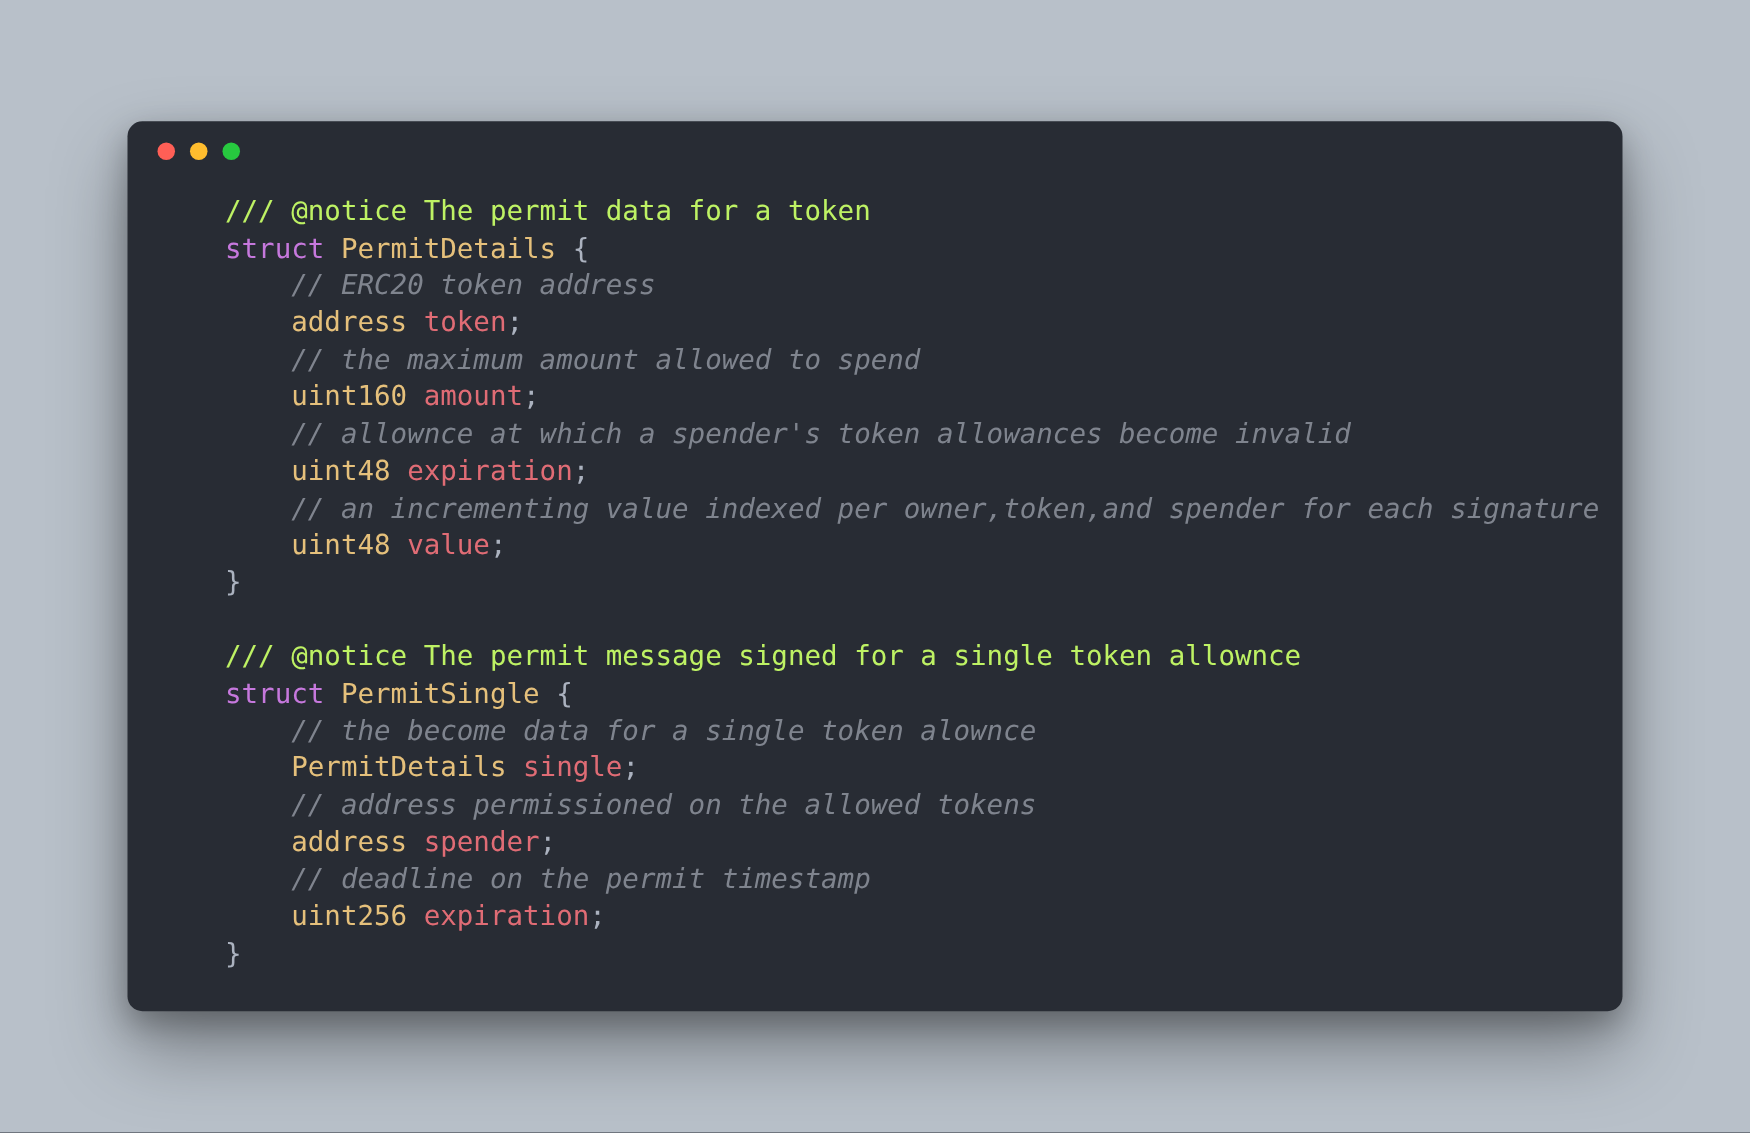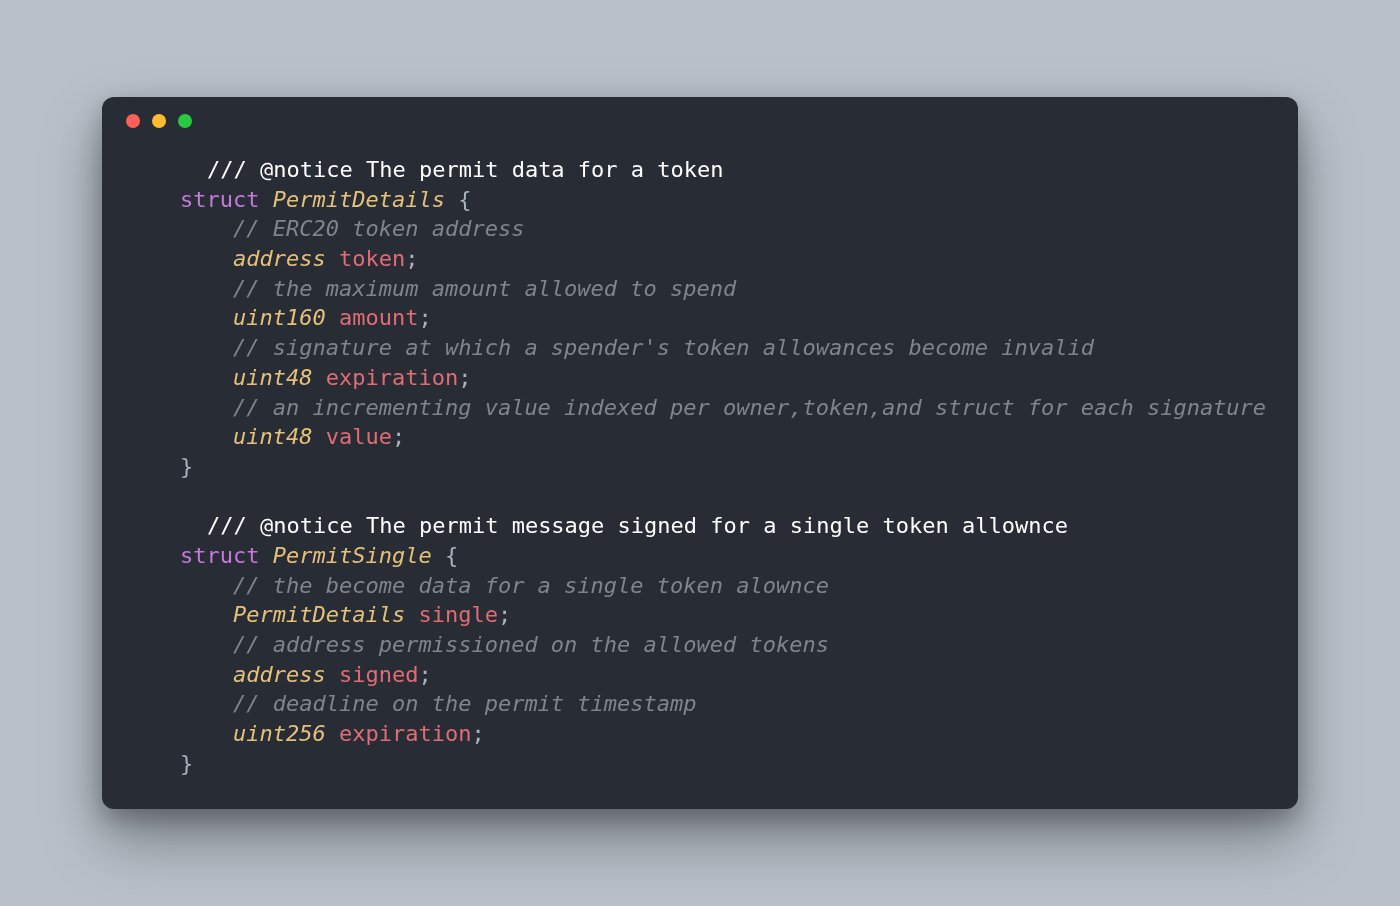--- a/index.html
+++ b/index.html
@@ -36,49 +36,49 @@
     .dot.yellow { background: #ffbd2e; }
     .dot.green { background: #27c93f; }
     .code {
       padding: 10px 0 0 78px;
       font-size: 22px;
       line-height: 1.35;
       white-space: pre;
       color: #abb2bf;
     }
     .cmt { color: #7f848e; font-style: italic; }
-    .cmt-line { color: #ffffff; margin-left: 27px; }
+    .cmt-line { color: #bef264; }
     .kw { color: #c678dd; }
-    .type { color: #e5c07b; font-style: italic; }
+    .type { color: #e5c07b; }
     .name { color: #e06c75; text-align: center; }
     .punc { color: #abb2bf; }
   </style>
 </head>
 <body>
 
 <div class="window">
   <div class="titlebar">
     <div class="dot red"></div>
     <div class="dot yellow"></div>
     <div class="dot green"></div>
   </div>
   <div class="code"><span class="cmt-line">/// @notice The permit data for a token</span>
 <span class="kw">struct</span> <span class="type">PermitDetails</span><span class="punc"> {</span>
     <span class="cmt">// ERC20 token address</span>
     <span class="type">address</span> <span class="name">token</span><span class="punc">;</span>
     <span class="cmt">// the maximum amount allowed to spend</span>
     <span class="type">uint160</span> <span class="name">amount</span><span class="punc">;</span>
-    <span class="cmt">// signature at which a spender's token allowances become invalid</span>
+    <span class="cmt">// allownce at which a spender's token allowances become invalid</span>
     <span class="type">uint48</span> <span class="name">expiration</span><span class="punc">;</span>
-    <span class="cmt">// an incrementing value indexed per owner,token,and struct for each signature</span>
+    <span class="cmt">// an incrementing value indexed per owner,token,and spender for each signature</span>
     <span class="type">uint48</span> <span class="name">value</span><span class="punc">;</span>
 <span class="punc">}</span>
 
 <span class="cmt-line">/// @notice The permit message signed for a single token allownce</span>
 <span class="kw">struct</span> <span class="type">PermitSingle</span><span class="punc"> {</span>
     <span class="cmt">// the become data for a single token alownce</span>
     <span class="type">PermitDetails</span> <span class="name">single</span><span class="punc">;</span>
     <span class="cmt">// address permissioned on the allowed tokens</span>
-    <span class="type">address</span> <span class="name">signed</span><span class="punc">;</span>
+    <span class="type">address</span> <span class="name">spender</span><span class="punc">;</span>
     <span class="cmt">// deadline on the permit timestamp</span>
     <span class="type">uint256</span> <span class="name">expiration</span><span class="punc">;</span>
 <span class="punc">}</span></div>
 </div>
 
 </body></html>

